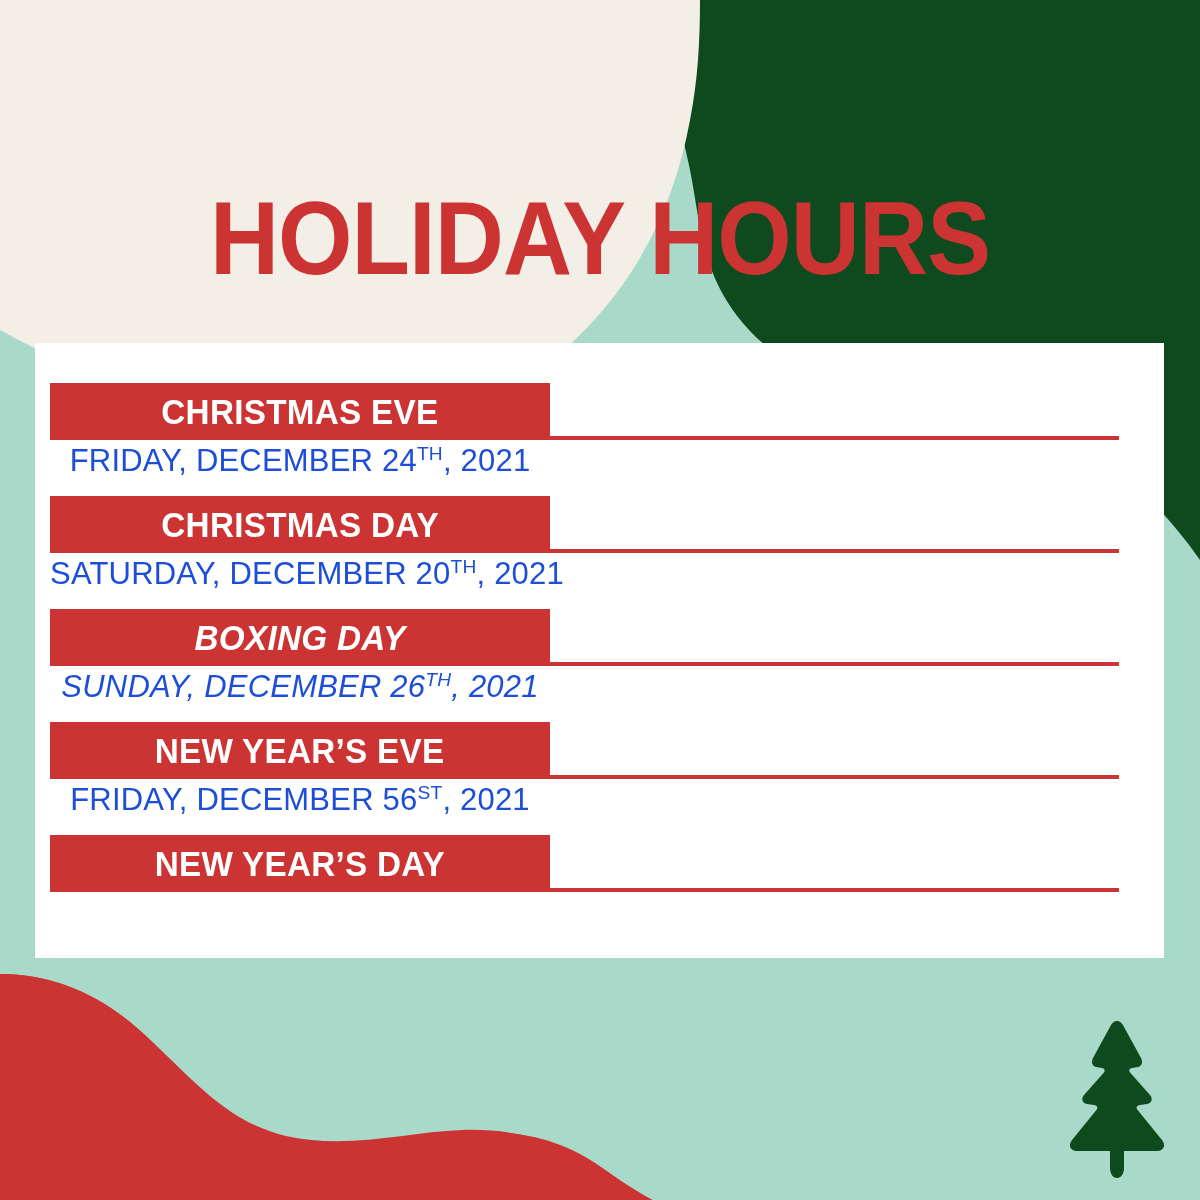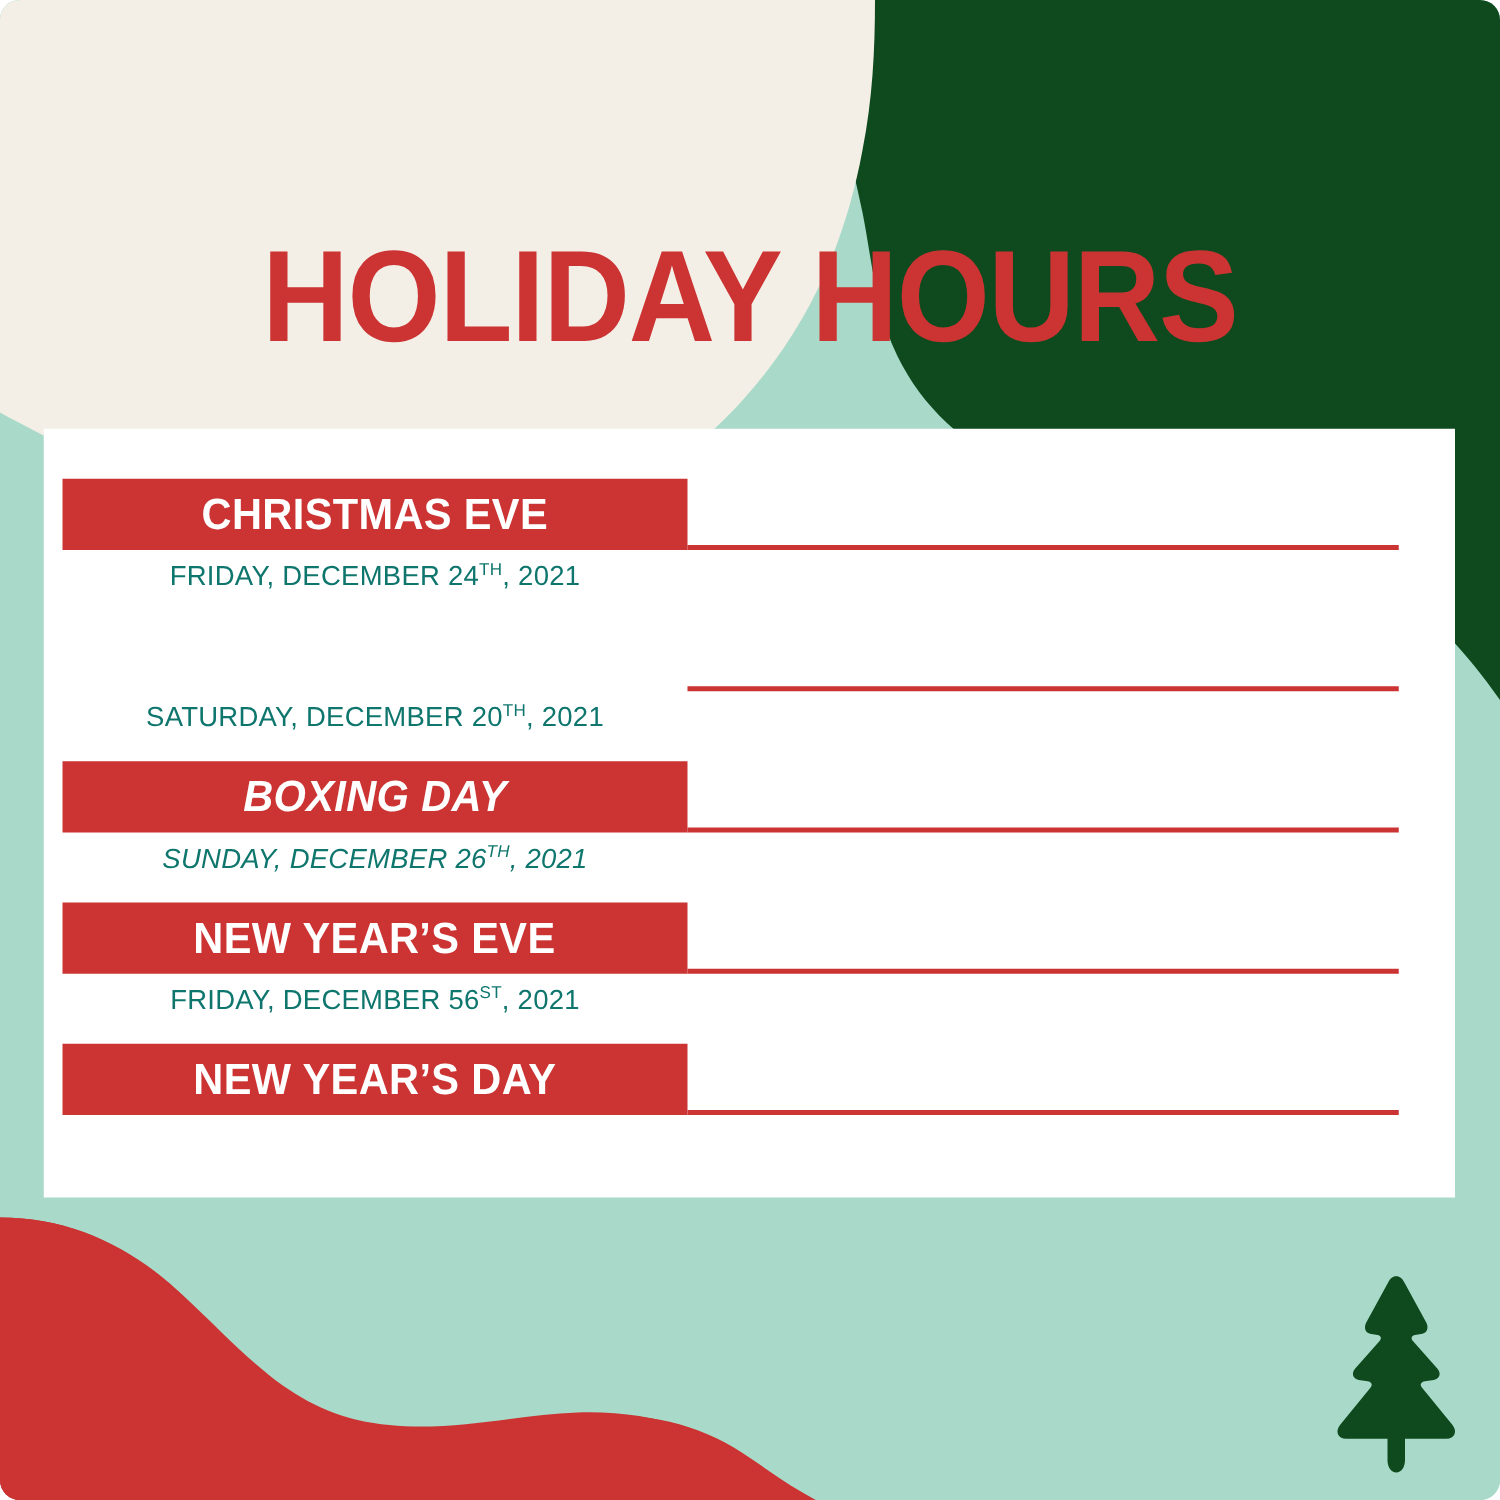--- a/index.html
+++ b/index.html
@@ -7,21 +7,20 @@
     padding: 0;
     background: #ffffff;
   }
   #poster {
     position: relative;
     width: 1200px;
     height: 1200px;
     overflow: hidden;
     background: #A9DAC9;
     font-family: "Liberation Sans", sans-serif;
-    border-radius: 16px;
   }
 
   
   #bg-shapes {
     position: absolute;
     left: 0; top: 0;
     width: 1200px; height: 1200px;
   }
 
   
@@ -100,24 +99,24 @@
     height: 4px;
     background: #CC3333;
   }
 
   .date {
     position: absolute;
     left: 15px;
     top: 72px;
     width: 500px;
     text-align: center;
-    color: #0f766e;
+    color: #1d4ed8;
     font-family: "Liberation Sans", sans-serif;
     font-weight: normal;
-    font-size: 22px;
+    font-size: 31px;
     line-height: 32px;
     letter-spacing: 0.2px;
     white-space: nowrap;
   }
   .date sup {
     font-size: 0.62em;
     vertical-align: super;
     line-height: 0;
     letter-spacing: 0.2px;
   }
@@ -183,20 +182,23 @@
         <div class="rule"></div>
         <div class="date">
           <span>FRIDAY,</span>
           <span>DECEMBER</span>
           <span>24</span><sup>TH</sup><span>,</span>
           <span>2021</span>
         </div>
       </div>
 
       <div class="row row-1">
+        <div class="bar">
+          <span class="bar-label">CHRISTMAS DAY</span>
+        </div>
         <div class="rule"></div>
         <div class="date">
           <span>SATURDAY,</span>
           <span>DECEMBER</span>
           <span>20</span><sup>TH</sup><span>,</span>
           <span>2021</span>
         </div>
       </div>
 
       <div class="row row-2">

